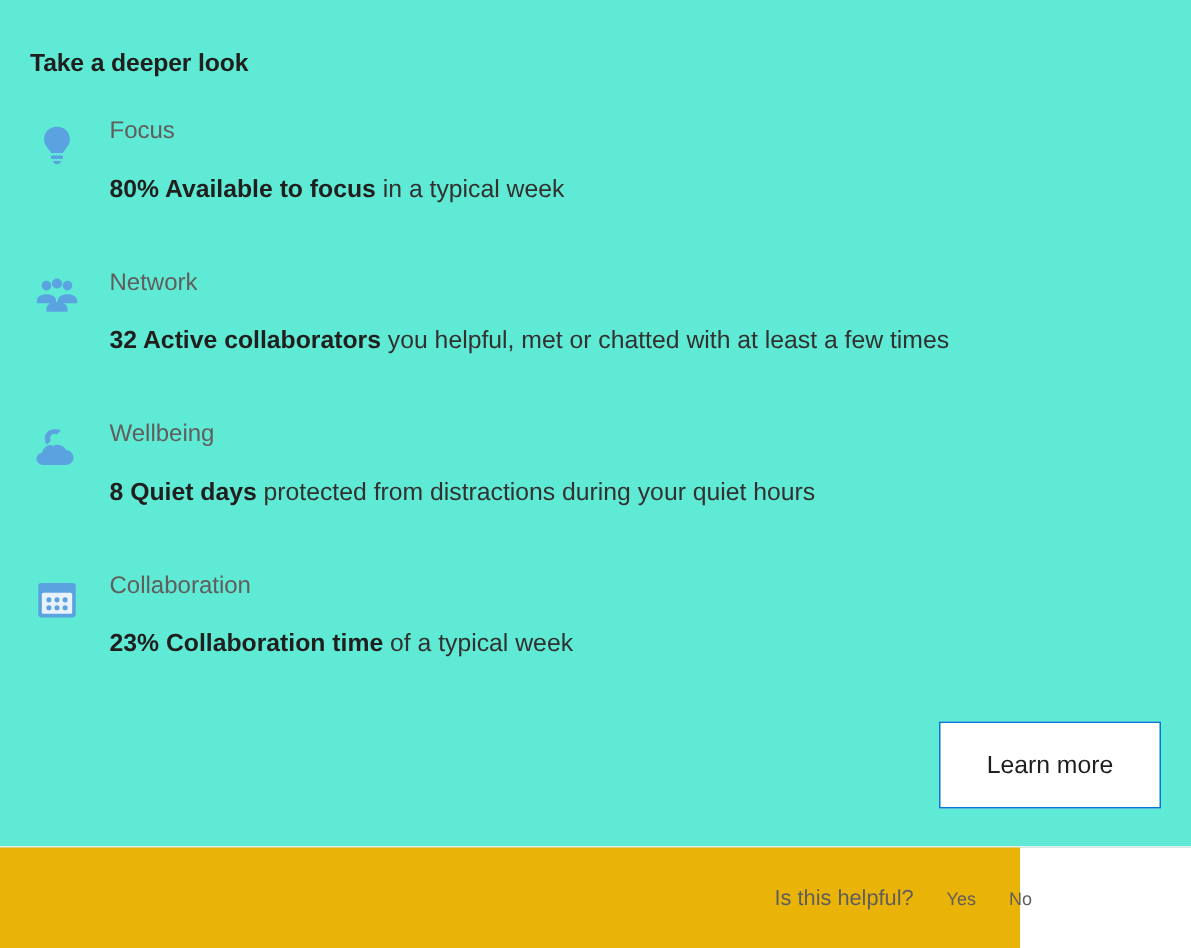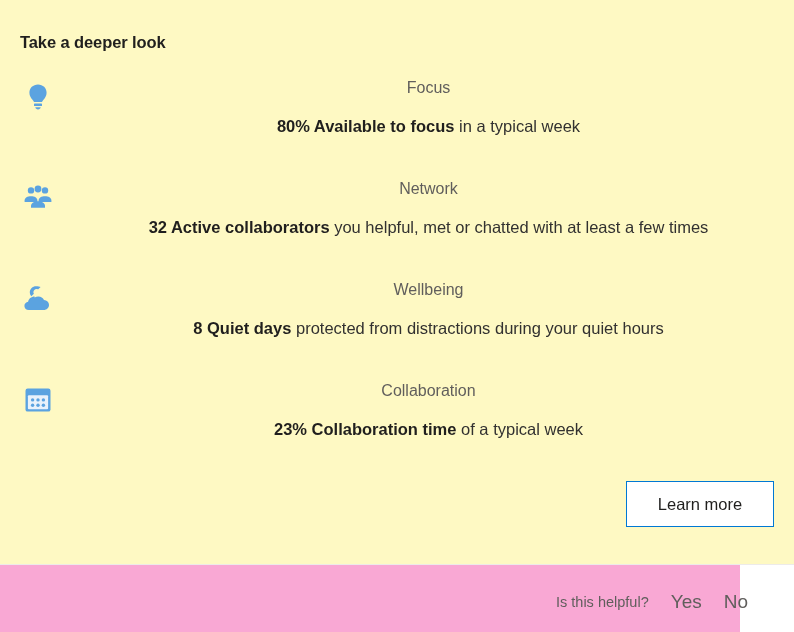--- a/index.html
+++ b/index.html
@@ -17,40 +17,39 @@
   }
 
   .card {
     position: absolute;
     left: 0;
     top: 0;
     width: 794px;
     height: 565px;
     box-sizing: border-box;
     padding: 0;
-    background: #fef9c3;
+    background: #5eead4;
   }
 
   .card-title {
     position: absolute;
     left: 20px;
     top: 33px;
     font-size: 16.5px;
     font-weight: bold;
     letter-spacing: -0.1px;
     color: #201f1e;
     white-space: nowrap;
   }
 
   .insights {
     position: absolute;
     left: 0;
     top: 76px;
     width: 794px;
-    text-align: center;
   }
 
   .insight-row {
     position: relative;
     height: 101px;
   }
 
   .insight-icon {
     position: absolute;
     left: 21px;
@@ -97,21 +96,21 @@
     left: 0;
     top: 481px;
     width: 794px;
     height: 60px;
   }
   .learn-more-btn {
     position: absolute;
     left: 626px;
     top: 0;
     width: 148px;
-    height: 46px;
+    height: 58px;
     box-sizing: border-box;
     border: 1px solid #0078d4;
     background: #ffffff;
     color: #201f1e;
     font-family: "Liberation Sans", sans-serif;
     font-size: 16.5px;
     line-height: 45px;
     text-align: center;
     cursor: pointer;
     padding: 0;
@@ -124,38 +123,38 @@
     top: 564px;
     width: 794px;
     height: 1px;
     background: #edebe9;
   }
 
   .footer {
     position: absolute;
     left: 0;
     top: 565px;
-    width: 740px;
+    width: 680px;
     height: 67px;
-    background: #f9a8d4;
+    background: #eab308;
   }
   .feedback {
     position: absolute;
     right: -8px;
     top: 26px;
     display: flex;
     align-items: center;
     white-space: nowrap;
   }
   .feedback-label {
     font-size: 14.5px;
     color: #605e5c;
   }
   .feedback-link {
-    font-size: 19px;
+    font-size: 12px;
     color: #605e5c;
     margin-left: 22px;
     cursor: pointer;
     text-decoration: none;
   }
 </style>
 </head>
 <body>
 
 <div class="card">

